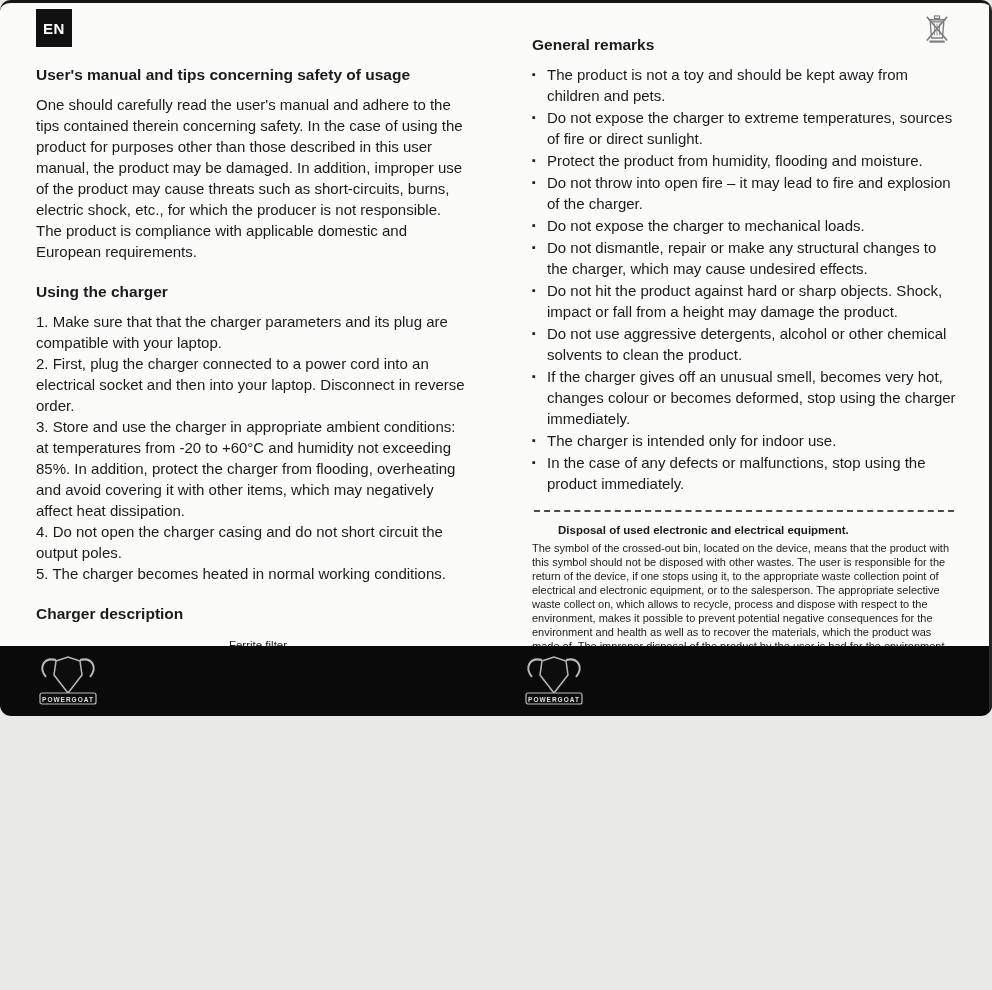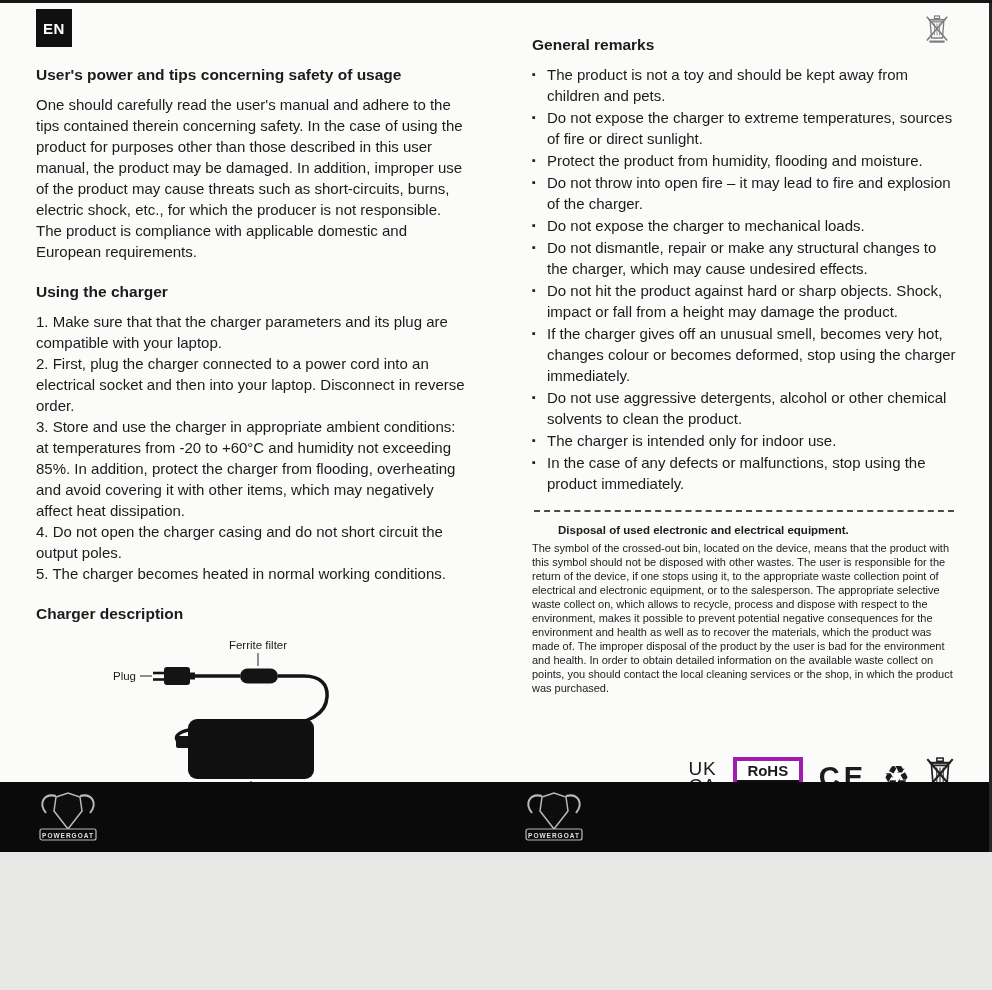--- a/index.html
+++ b/index.html
@@ -1,19 +1,19 @@
 <!DOCTYPE html>
 <html><head>
 <meta charset="utf-8">
 <style>
   html,body{margin:0;padding:0;background:#e8e8e6;}
   .page{
-    position:relative;width:992px;height:852px;background:#fbfbfa;
+    position:relative;width:992px;height:716px;background:#fbfbfa;
     font-family:"Liberation Sans",sans-serif;color:#1b1b1b;overflow:hidden;
-    border-top:3px solid #161616;box-sizing:border-box;
+    border-top:3px solid #161616;box-sizing:border-box;border-radius:11px;
   }
   .page::after{content:"";position:absolute;top:0;right:0;width:3px;height:100%;background:#262626;}
   .lang-badge{
     position:absolute;left:36px;top:6px;width:36px;height:38px;background:#101010;color:#fff;
     display:flex;align-items:center;justify-content:center;font-weight:700;font-size:15px;letter-spacing:.5px;
   }
   .top-weee{position:absolute;right:44px;top:12px;opacity:.75;}
   .col-left{position:absolute;left:36px;top:62px;width:432px;}
   .col-right{position:absolute;left:532px;top:32px;width:424px;}
   h2{font-size:15.5px;font-weight:700;margin:0 0 9px;line-height:20px;}
@@ -59,21 +59,21 @@
       <line x1="13" y1="10" x2="13" y2="24" stroke="#555" stroke-width="1"></line>
       <line x1="16" y1="10" x2="16" y2="24" stroke="#555" stroke-width="1"></line>
       <rect x="4" y="30" width="18" height="2.6" fill="#555"></rect>
       <line x1="1" y1="2" x2="25" y2="30" stroke="#555" stroke-width="2"></line>
       <line x1="25" y1="2" x2="1" y2="30" stroke="#555" stroke-width="2"></line>
     </svg>
   </div>
 
   <div class="col-left">
     <div class="sect">
-      <h2>User's power and tips concerning safety of usage</h2>
+      <h2>User's manual and tips concerning safety of usage</h2>
       <p class="body-text">One should carefully read the user's manual and adhere to the tips contained therein concerning safety. In the case of using the product for purposes other than those described in this user manual, the product may be damaged. In addition, improper use of the product may cause threats such as short-circuits, burns, electric shock, etc., for which the producer is not responsible. The product is compliance with applicable domestic and European requirements.</p>
     </div>
 
     <div class="sect">
       <h2>Using the charger</h2>
       <p class="step">1. Make sure that that the charger parameters and its plug are compatible with your laptop.</p>
       <p class="step">2. First, plug the charger connected to a power cord into an electrical socket and then into your laptop. Disconnect in reverse order.</p>
       <p class="step">3. Store and use the charger in appropriate ambient conditions: at temperatures from -20 to +60°C and humidity not exceeding 85%. In addition, protect the charger from flooding, overheating and avoid covering it with other items, which may negatively affect heat dissipation.</p>
       <p class="step">4. Do not open the charger casing and do not short circuit the output poles.</p>
       <p class="step">5. The charger becomes heated in normal working conditions.</p>
@@ -120,22 +120,22 @@
   <div class="col-right">
     <h2>General remarks</h2>
     <ul class="bullets">
       <li>The product is not a toy and should be kept away from children and pets.</li>
       <li>Do not expose the charger to extreme temperatures, sources of fire or direct sunlight.</li>
       <li>Protect the product from humidity, flooding and moisture.</li>
       <li>Do not throw into open fire – it may lead to fire and explosion of the charger.</li>
       <li>Do not expose the charger to mechanical loads.</li>
       <li>Do not dismantle, repair or make any structural changes to the charger, which may cause undesired effects.</li>
       <li>Do not hit the product against hard or sharp objects. Shock, impact or fall from a height may damage the product.</li>
+      <li>Do not use aggressive detergents, alcohol or other chemical solvents to clean the product.</li>
       <li>If the charger gives off an unusual smell, becomes very hot, changes colour or becomes deformed, stop using the charger immediately.</li>
-      <li>Do not use aggressive detergents, alcohol or other chemical solvents to clean the product.</li>
       <li>The charger is intended only for indoor use.</li>
       <li>In the case of any defects or malfunctions, stop using the product immediately.</li>
     </ul>
 
     <div class="dashed-divider"></div>
 
     <p class="disposal-heading">Disposal of used electronic and electrical equipment.</p>
     <p class="disposal-body">The symbol of the crossed-out bin, located on the device, means that the product with this symbol should not be disposed with other wastes. The user is responsible for the return of the device, if one stops using it, to the appropriate waste collection point of electrical and electronic equipment, or to the salesperson. The appropriate selective waste collect on, which allows to recycle, process and dispose with respect to the environment, makes it possible to prevent potential negative consequences for the environment and health as well as to recover the materials, which the product was made of. The improper disposal of the product by the user is bad for the environment and health. In order to obtain detailed information on the available waste collect on points, you should contact the local cleaning services or the shop, in which the product was purchased.</p>
 
     <div class="marks">

